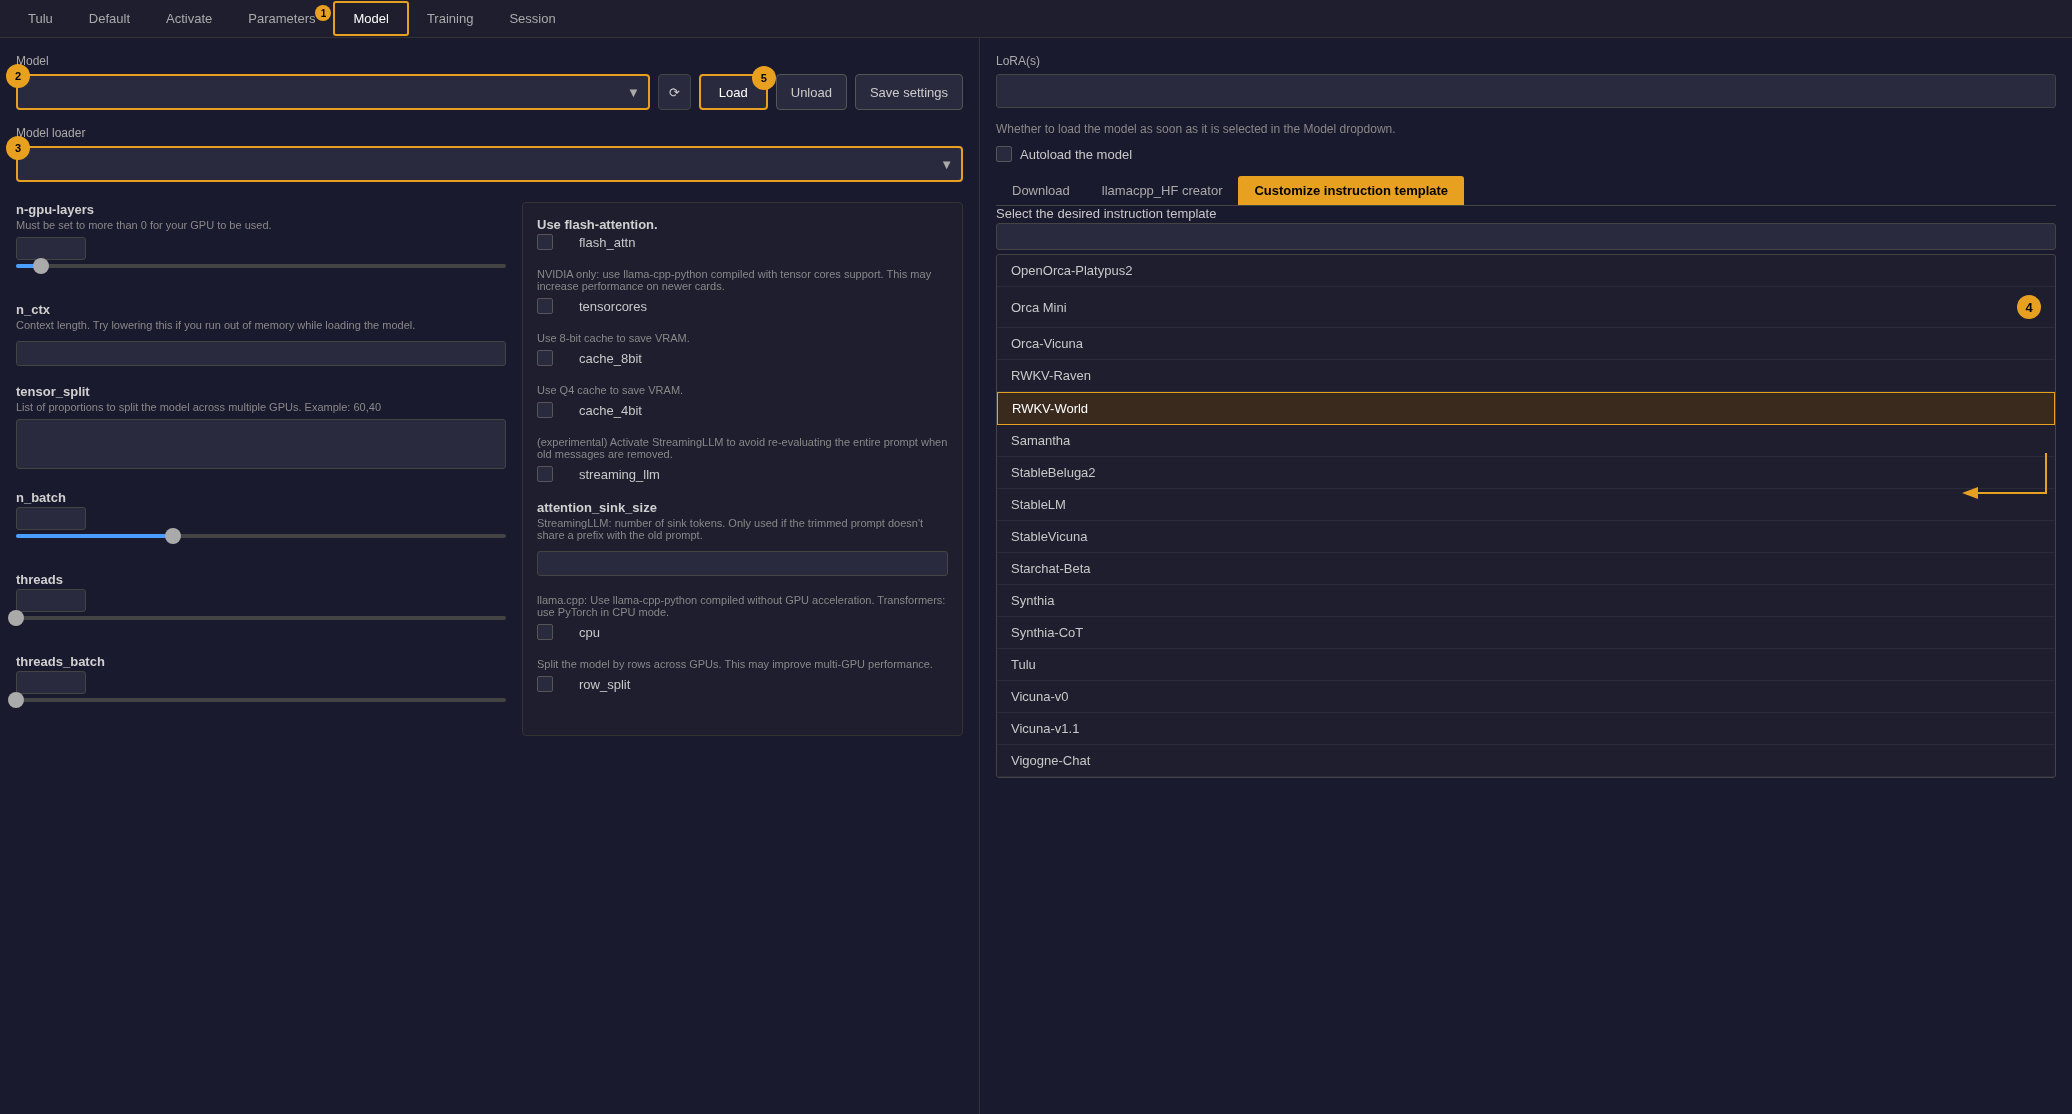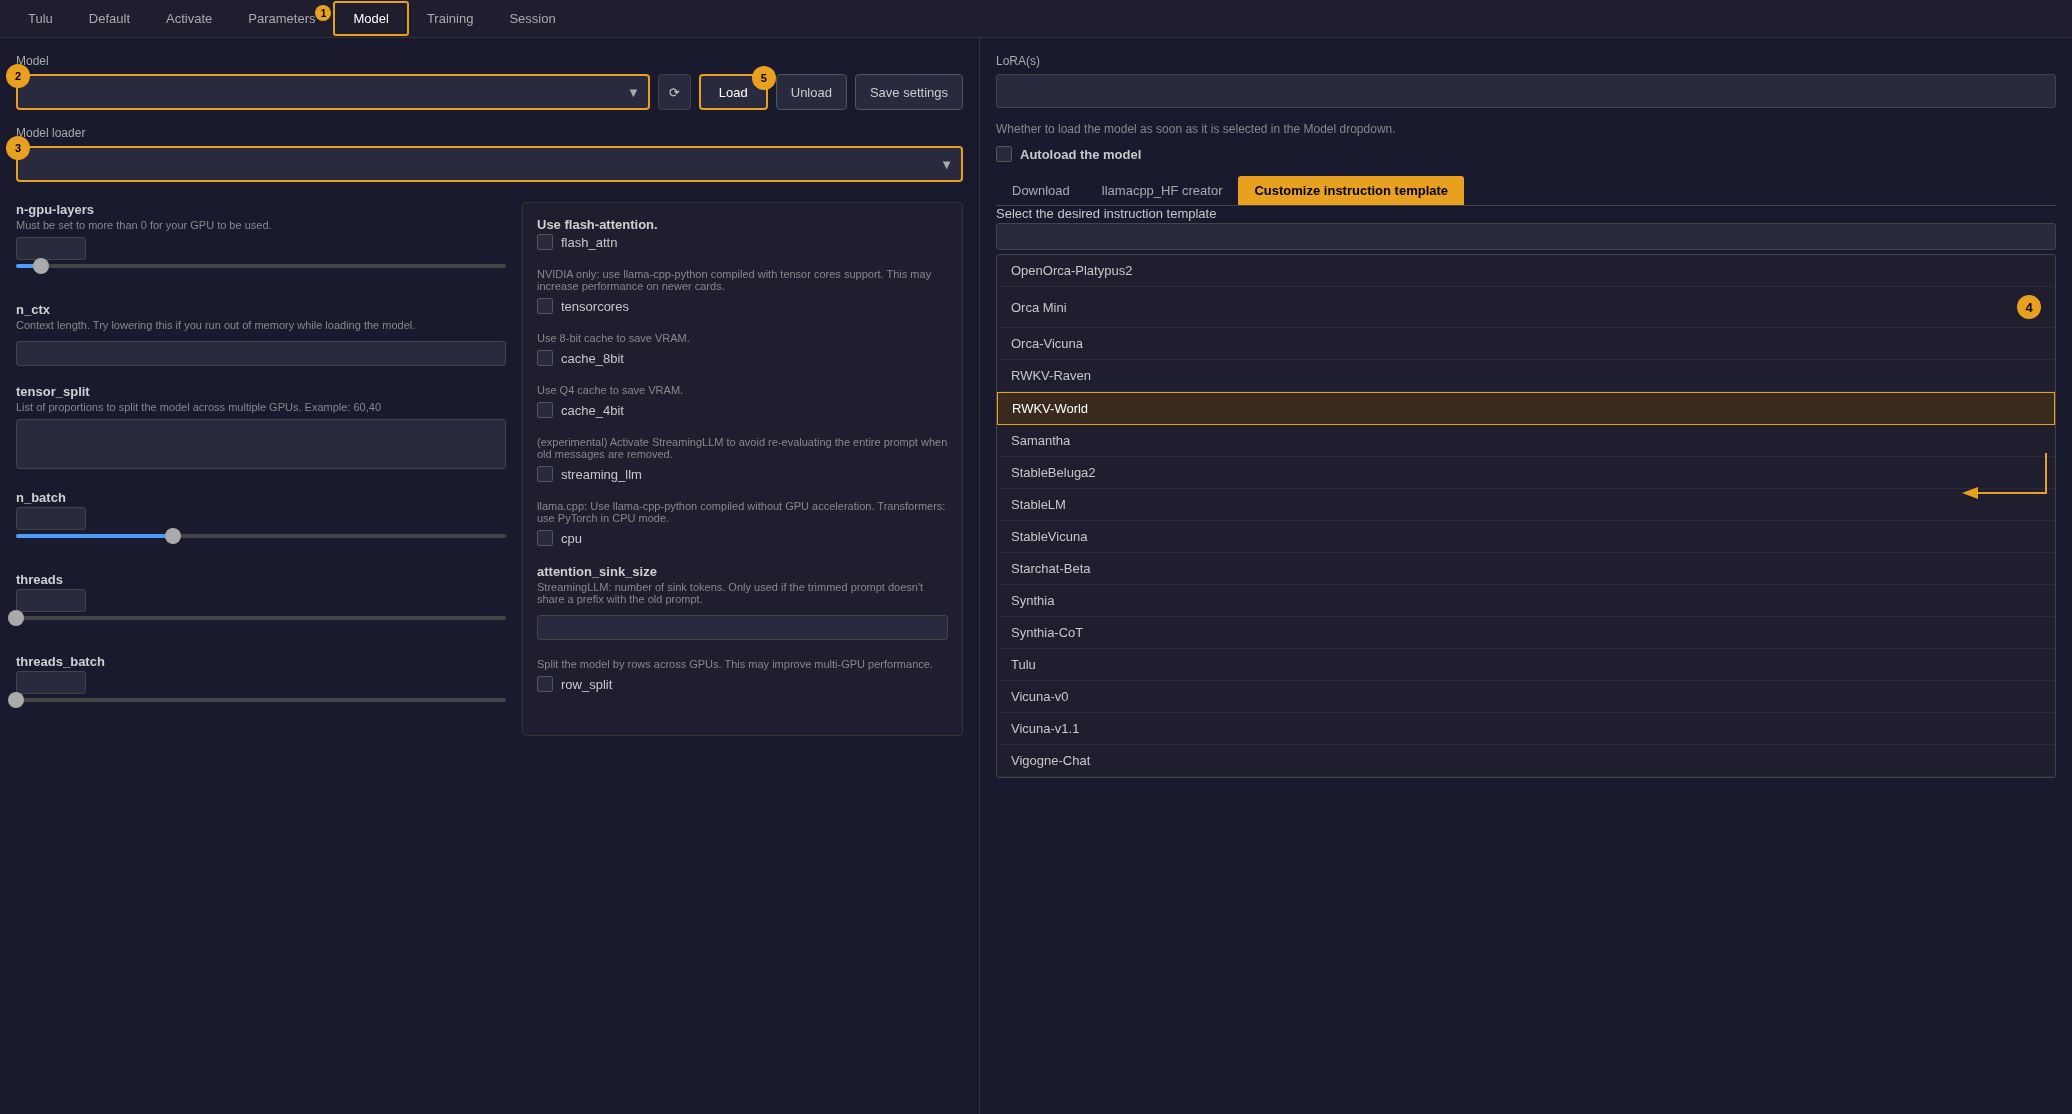--- a/index.html
+++ b/index.html
@@ -247,21 +247,21 @@
       border-radius: 3px;
       color: #fff;
       padding: 4px 8px;
       font-size: 13px;
       height: 50px;
       resize: none;
     }
     .checkbox-row {
       display: flex;
       align-items: center;
-      gap: 8px;
+      gap: 26px;
       margin-bottom: 10px;
     }
     .checkbox-box {
       width: 16px;
       height: 16px;
       border: 1px solid #555;
       background: #2a2a3e;
       border-radius: 2px;
     }
     .checkbox-label {
@@ -285,21 +285,20 @@
       padding: 4px 8px;
       font-size: 13px;
       height: 34px;
     }
     .autoload-row {
       display: flex;
       align-items: center;
       gap: 8px;
       margin-top: 10px;
       margin-bottom: 14px;
-      font-weight: bold;
     }
     .autoload-desc {
       font-size: 12px;
       color: #888;
       margin-bottom: 6px;
     }
     .tabs-row {
       display: flex;
       gap: 0;
       border-bottom: 1px solid #444;
@@ -520,31 +519,31 @@
 
         <div class="param-block">
           <div class="param-desc">(experimental) Activate StreamingLLM to avoid re-evaluating the entire prompt when old messages are removed.</div>
           <div class="checkbox-row">
             <div class="checkbox-box"></div>
             <span class="checkbox-label">streaming_llm</span>
           </div>
         </div>
 
         <div class="param-block">
+          <div class="param-name">attention_sink_size</div>
+          <div class="param-desc">StreamingLLM: number of sink tokens. Only used if the trimmed prompt doesn't share a prefix with the old prompt.</div>
+          <input class="text-input" type="text" style="width: 100%; margin-top: 4px;">
+        </div>
+
+        <div class="param-block">
           <div class="param-desc">llama.cpp: Use llama-cpp-python compiled without GPU acceleration. Transformers: use PyTorch in CPU mode.</div>
           <div class="checkbox-row">
             <div class="checkbox-box"></div>
             <span class="checkbox-label">cpu</span>
           </div>
-        </div>
-
-        <div class="param-block">
-          <div class="param-name">attention_sink_size</div>
-          <div class="param-desc">StreamingLLM: number of sink tokens. Only used if the trimmed prompt doesn't share a prefix with the old prompt.</div>
-          <input class="text-input" type="text" style="width: 100%; margin-top: 4px;">
         </div>
 
         <div class="param-block">
           <div class="param-desc">Split the model by rows across GPUs. This may improve multi-GPU performance.</div>
           <div class="checkbox-row">
             <div class="checkbox-box"></div>
             <span class="checkbox-label">row_split</span>
           </div>
         </div>
 

